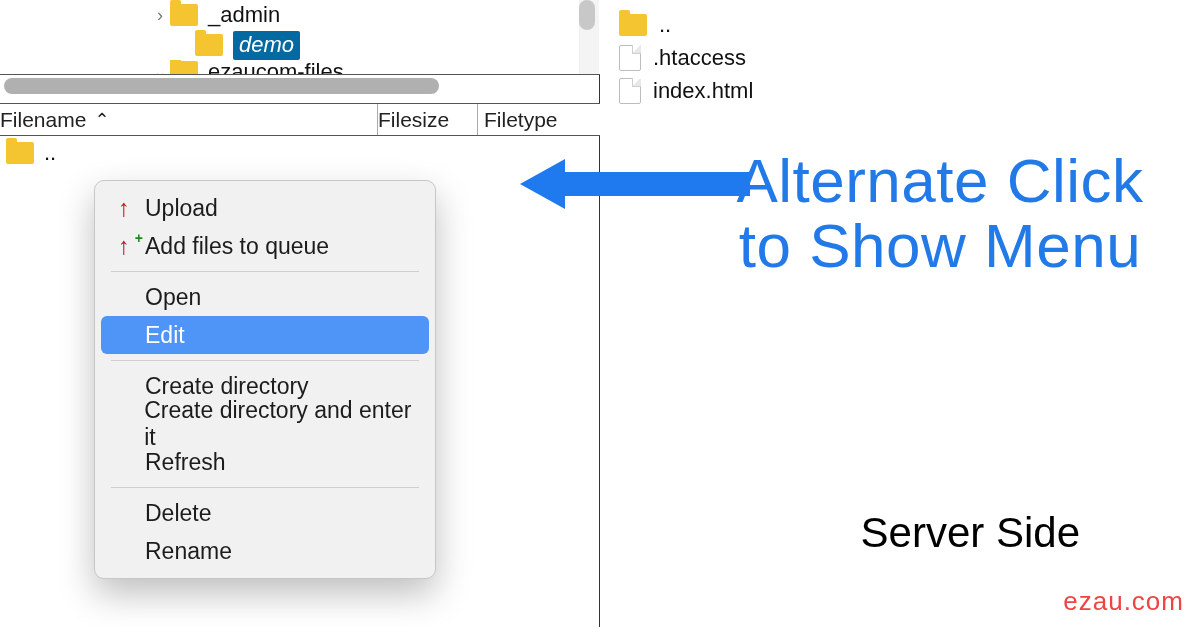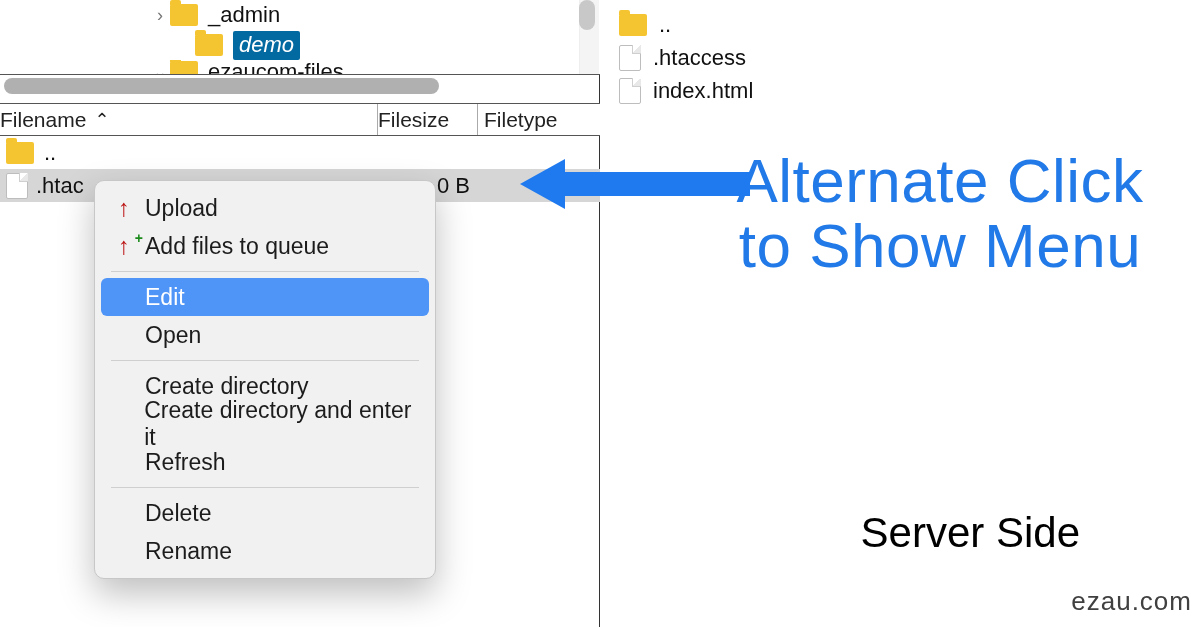--- a/index.html
+++ b/index.html
@@ -53,21 +53,21 @@
 
   
   .right-panel { position: absolute; left: 601px; top: 0; width: 599px; height: 627px; background: #fff; }
   .r-list { padding: 8px 0 0 18px; }
   .r-row { display: flex; align-items: center; height: 33px; font-size: 22px; color: #111; }
   .r-row .folder-icon, .r-row .file-icon { margin-right: 12px; }
 
   
   .anno1 { position: absolute; right: 40px; top: 148px; width: 440px; text-align: center; color: #217ae7; font-size: 62px; line-height: 1.05; font-weight: 500; letter-spacing: 0.5px; }
   .anno2 { position: absolute; right: 120px; bottom: 70px; color: #000000; font-size: 42px; font-weight: 500; text-align: center; }
-  .watermark { position: absolute; right: 8px; bottom: 10px; color: #404040; font-size: 26px; letter-spacing: 1px; }
+  .watermark { position: absolute; right: 16px; bottom: 10px; color: #ef4444; font-size: 26px; letter-spacing: 1px; }
 
   .big-arrow { position: absolute; left: 520px; top: 164px; width: 230px; height: 40px; }
   .big-arrow .shaft { position: absolute; left: 40px; top: 8px; width: 190px; height: 24px; background: #1f7af0; }
   .big-arrow .head { position: absolute; left: 0; top: -5px; width: 0; height: 0; border-top: 25px solid transparent; border-bottom: 25px solid transparent; border-right: 45px solid #1f7af0; }
 </style>
 </head>
 <body>
 
 <div class="root">
 
@@ -109,46 +109,39 @@
     </div>
 
     <div class="file-list">
       <div class="file-row">
         <div class="fname">
           <span class="folder-icon"></span>
           <span>..</span>
         </div>
         <div class="fsize"></div>
       </div>
-      <div class="file-row sel">
-        <div class="fname">
-          <span class="file-icon"></span>
-          <span>.htac</span>
-        </div>
-        <div class="fsize">0 B</div>
-      </div>
     </div>
 
     <div class="ctx-menu">
       <div class="ctx-item">
         <span class="mi-icon arrow-up">↑</span>
         <span class="lbl">Upload</span>
       </div>
       <div class="ctx-item">
         <span class="mi-icon arrow-up-plus">↑<span class="plus">+</span></span>
         <span class="lbl">Add files to queue</span>
       </div>
       <div class="ctx-sep"></div>
+      <div class="ctx-item">
+        <span class="noicon"></span>
+        <span class="lbl">Open</span>
+      </div>
       <div class="ctx-item highlight">
         <span class="noicon"></span>
         <span class="lbl">Edit</span>
-      </div>
-      <div class="ctx-item">
-        <span class="noicon"></span>
-        <span class="lbl">Open</span>
       </div>
       <div class="ctx-sep"></div>
       <div class="ctx-item">
         <span class="noicon"></span>
         <span class="lbl">Create directory</span>
       </div>
       <div class="ctx-item">
         <span class="noicon"></span>
         <span class="lbl">Create directory and enter it</span>
       </div>

